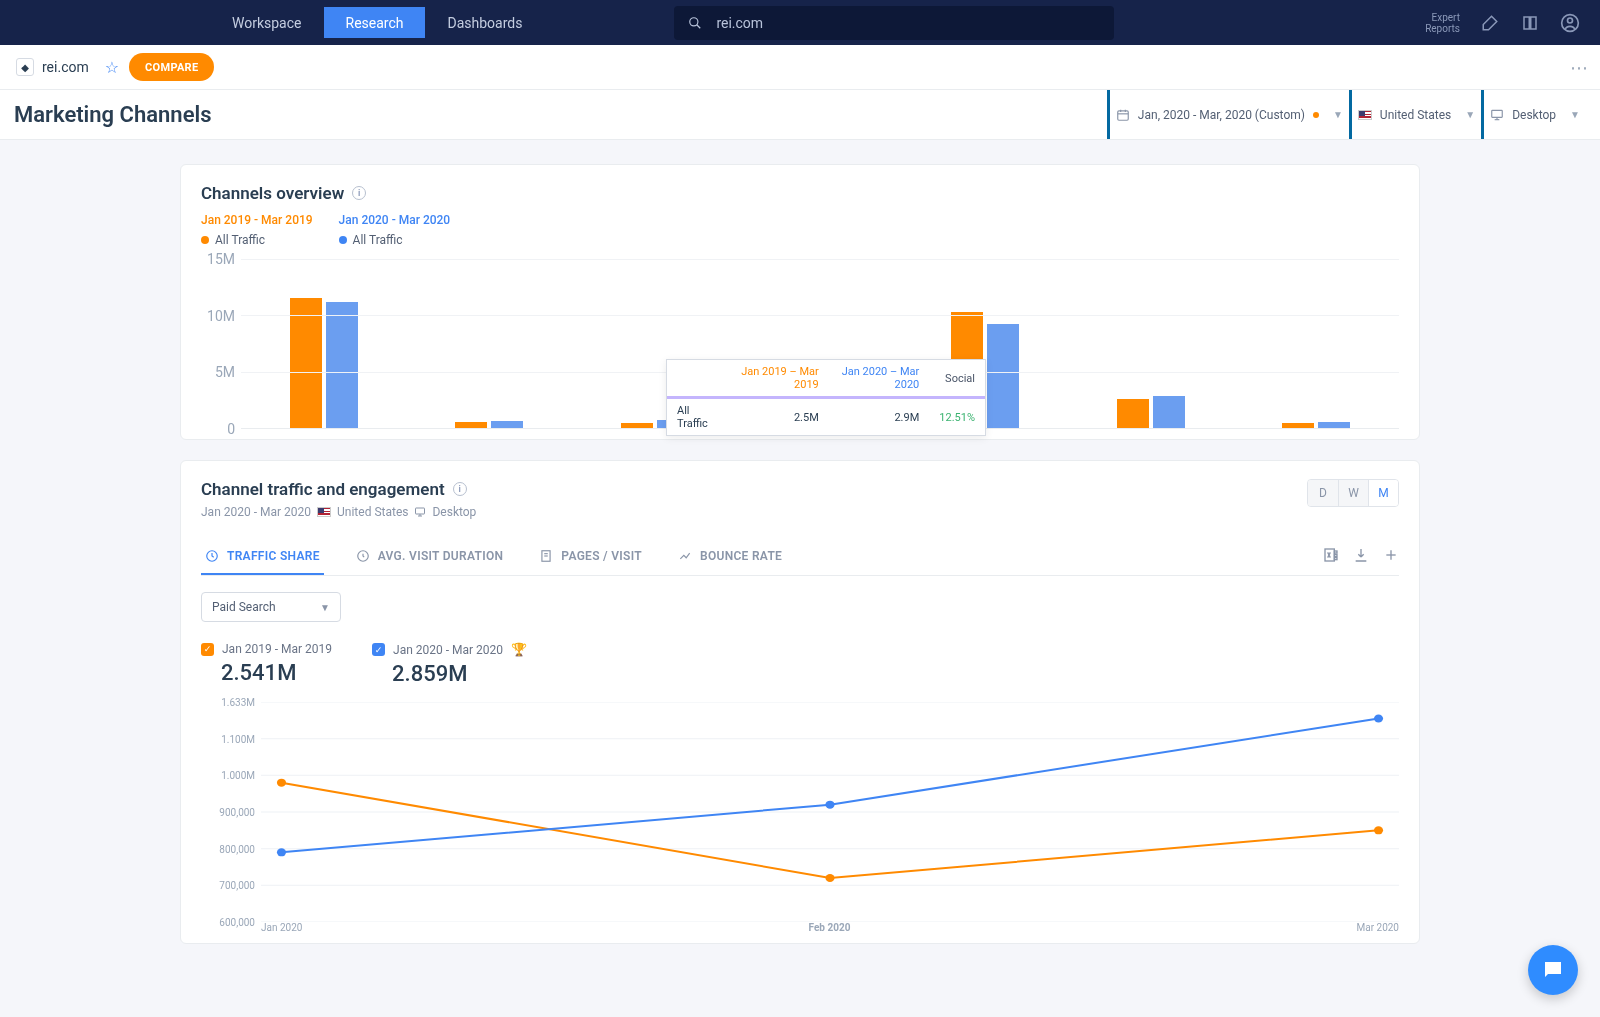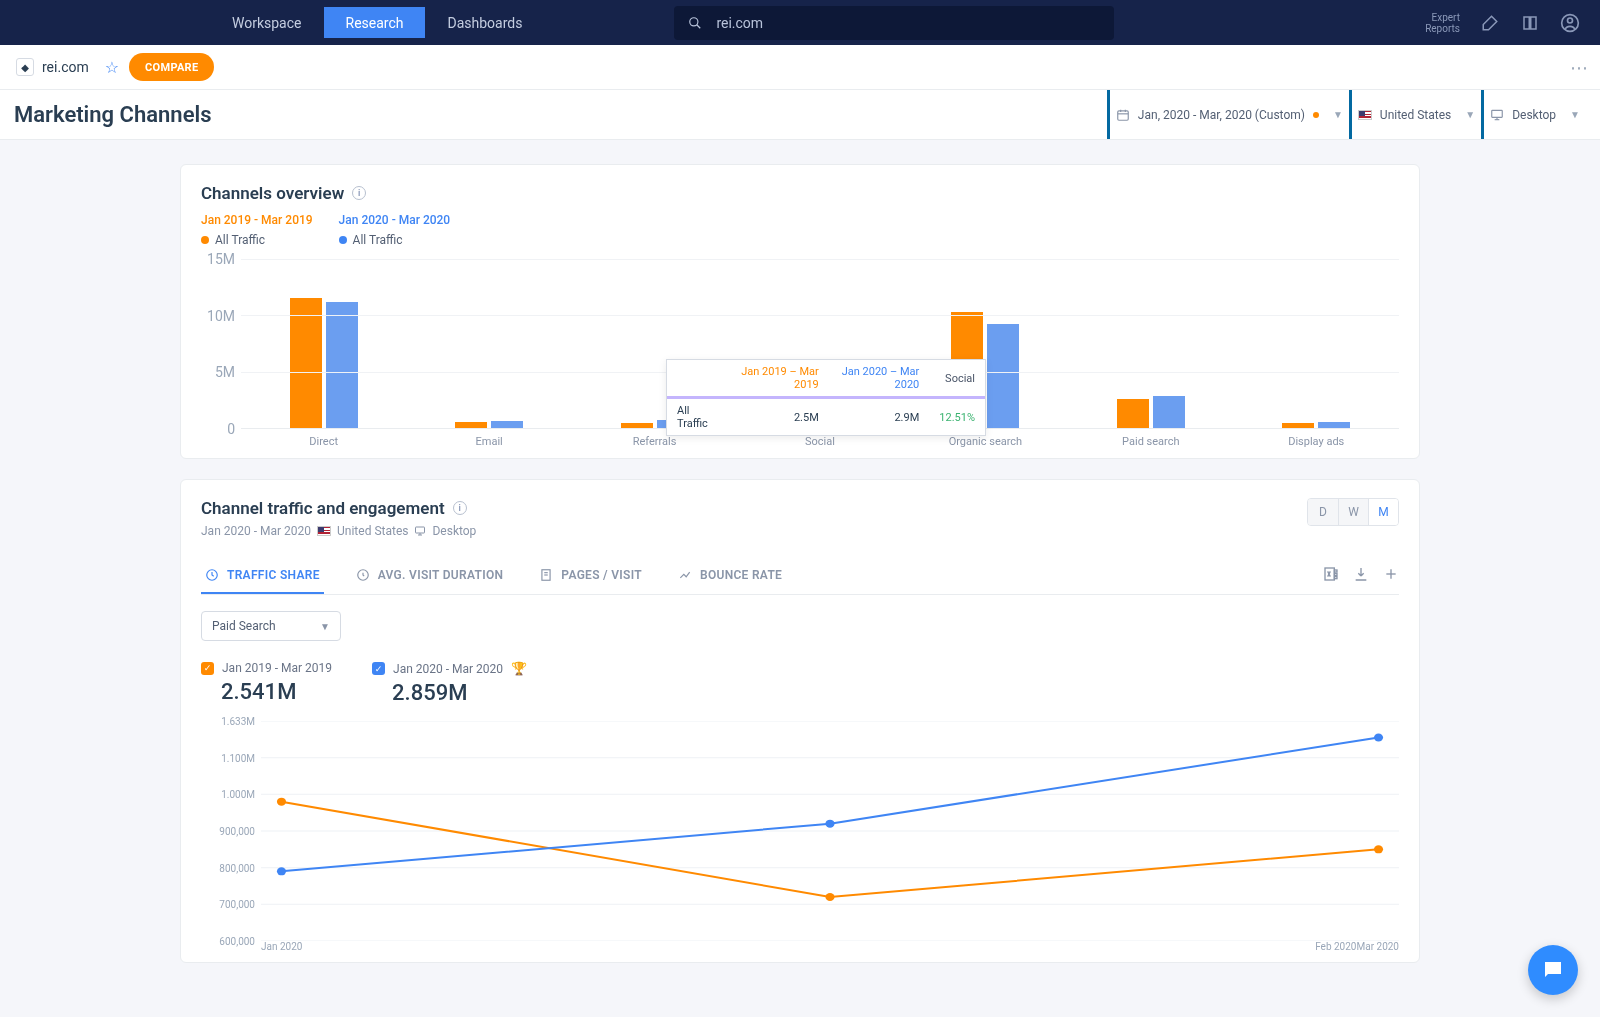--- a/index.html
+++ b/index.html
@@ -108,21 +108,21 @@
   .line-plot svg { width:100%; height:100%; }
   .line-grid line { stroke:#eef1f5; stroke-width:1; }
   .series-orange { stroke:#ff8a00; stroke-width:2; fill:none; }
   .series-blue { stroke:#3f85f4; stroke-width:2; fill:none; }
   .pt { r:4; }
   .pt-orange { fill:#ff8a00; }
   .pt-blue { fill:#3f85f4; }
   .line-xlabels { display:flex; margin-left:60px; }
   .line-xlabel { font-size:10px; color:#9aa7b8; }
   .line-xlabel:nth-child(1){ flex:0 0 auto; text-align:left; }
-  .line-xlabel:nth-child(2){ flex:1; text-align:right; }
+  .line-xlabel:nth-child(2){ flex:1; text-align:center;font-weight:bold; }
   .line-xlabel:nth-child(3){ flex:0 0 auto; text-align:right; }
 
   
   .chat-fab { position:fixed; right:22px; bottom:22px; width:50px; height:50px; border-radius:50%; background:#2f8cff; display:flex; align-items:center; justify-content:center; box-shadow:0 4px 12px rgba(0,0,0,0.2); cursor:pointer;}
 
   .flag { display:inline-block; width:14px; height:10px; background:linear-gradient(to bottom,#b22234 0 10%,#fff 10% 20%,#b22234 20% 30%,#fff 30% 40%,#b22234 40% 50%,#fff 50% 60%,#b22234 60% 70%,#fff 70% 80%,#b22234 80% 90%,#fff 90% 100%); position:relative; border:0.5px solid #ccc;}
   .flag::before { content:''; position:absolute; left:0; top:0; width:6px; height:5px; background:#3c3b6e; }
 </style>
 </head>
 <body>
@@ -286,29 +286,20 @@
                 <td class="change-val">12.51%</td>
               </tr>
                 </tbody>
             </table>
           </div>
         <div class="bar-grid" style="top: 66.6667%;"></div>
             <div class="bar-grid" style="top: 33.3333%;"></div>
             <div class="bar-grid" style="top: 0%;"></div>
           </div>
       </div>
-      <div class="bar-xlabels" id="bar-xlabels">
-          <div class="bar-xlabel">Direct</div>
-          <div class="bar-xlabel">Email</div>
-          <div class="bar-xlabel">Referrals</div>
-          <div class="bar-xlabel">Social</div>
-          <div class="bar-xlabel">Organic search</div>
-          <div class="bar-xlabel">Paid search</div>
-          <div class="bar-xlabel">Display ads</div>
-        </div>
     </div>
   </div>
 
   <div class="card">
     <div class="card-inner">
       <div class="card2-head">
         <div>
           <div class="section-title">
             <span>Channel traffic and engagement</span>
             <span class="info-icon">i</span>

